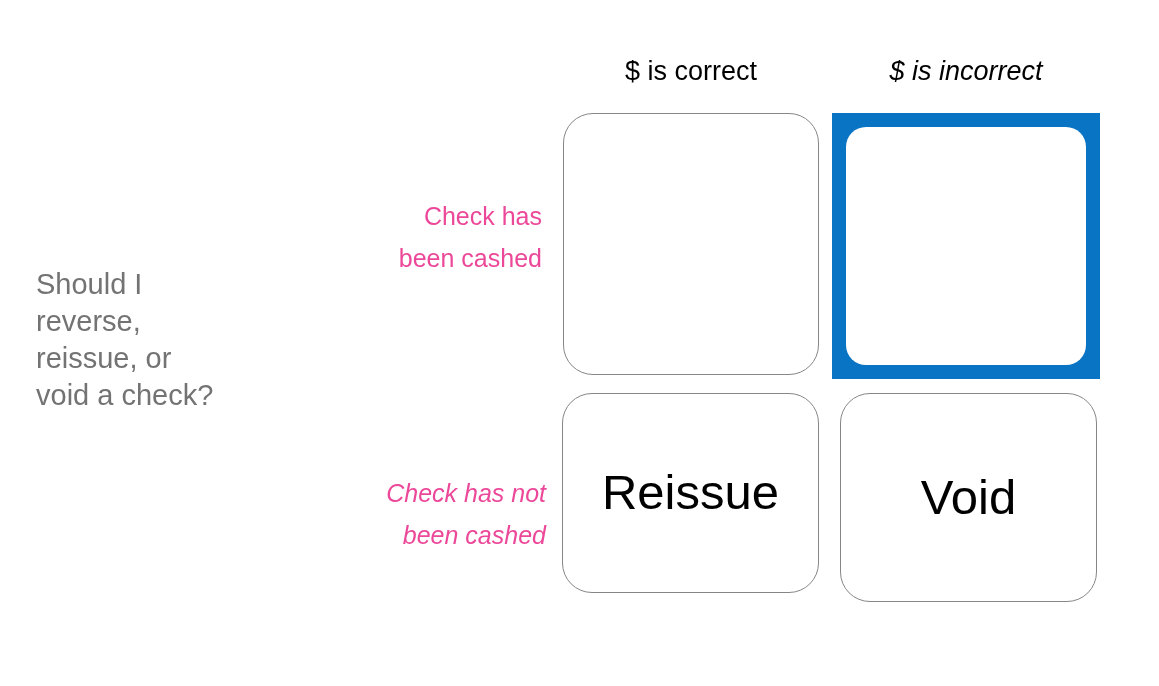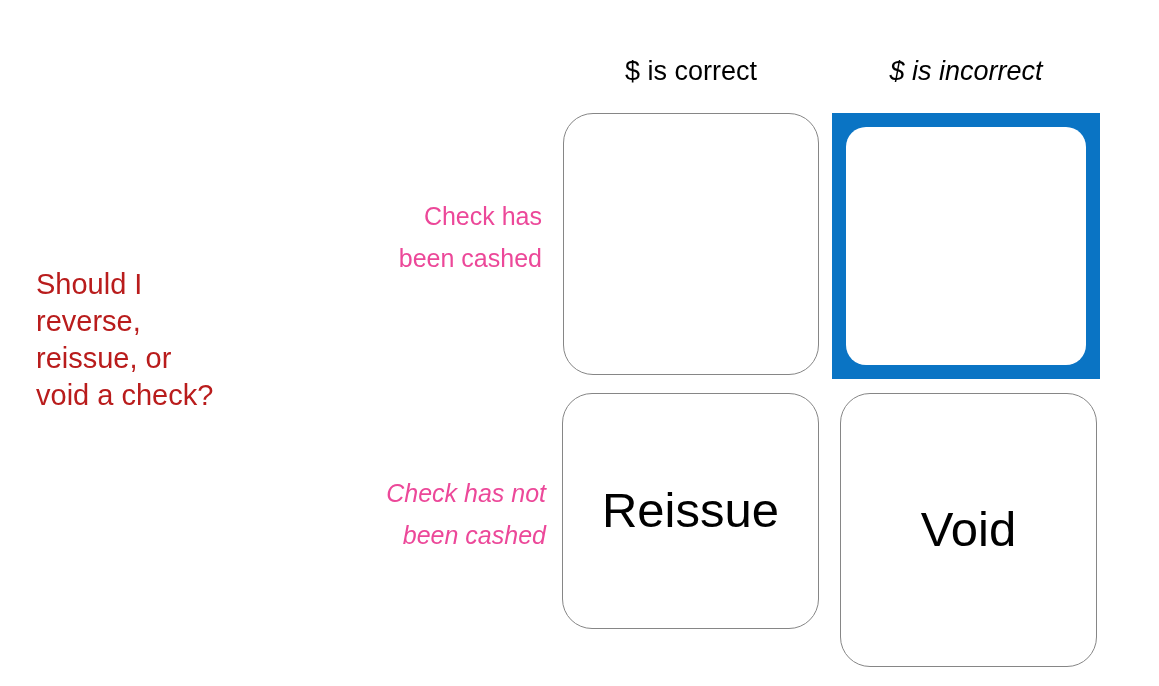--- a/index.html
+++ b/index.html
@@ -22,21 +22,21 @@
   }
 
   
   .question {
     position: absolute;
     left: 36px;
     top: 266px;
     width: 270px;
     font-size: 29px;
     line-height: 37px;
-    color: #b91c1c;
+    color: #737373;
     text-align: left;
     white-space: pre-line;
   }
 
   
   .col-header {
     position: absolute;
     top: 54px;
     font-size: 27px;
     line-height: 34px;
@@ -124,21 +124,21 @@
 been cashed</div>
 
   <div class="cell plain" style="left:563px; top:113px; width:256px; height:262px;">
     <div class="cell-label"></div>
   </div>
 
   <div class="cell highlight" style="left:832px; top:113px; width:268px; height:266px;">
     <div class="inner"></div>
   </div>
 
-  <div class="cell plain" style="left:562px; top:393px; width:257px; height:236px;">
+  <div class="cell plain" style="left:562px; top:393px; width:257px; height:200px;">
     <div class="cell-label">Reissue</div>
   </div>
 
-  <div class="cell plain" style="left:840px; top:393px; width:257px; height:274px;">
+  <div class="cell plain" style="left:840px; top:393px; width:257px; height:209px;">
     <div class="cell-label">Void</div>
   </div>
 
 </div>
 
 </body></html>

